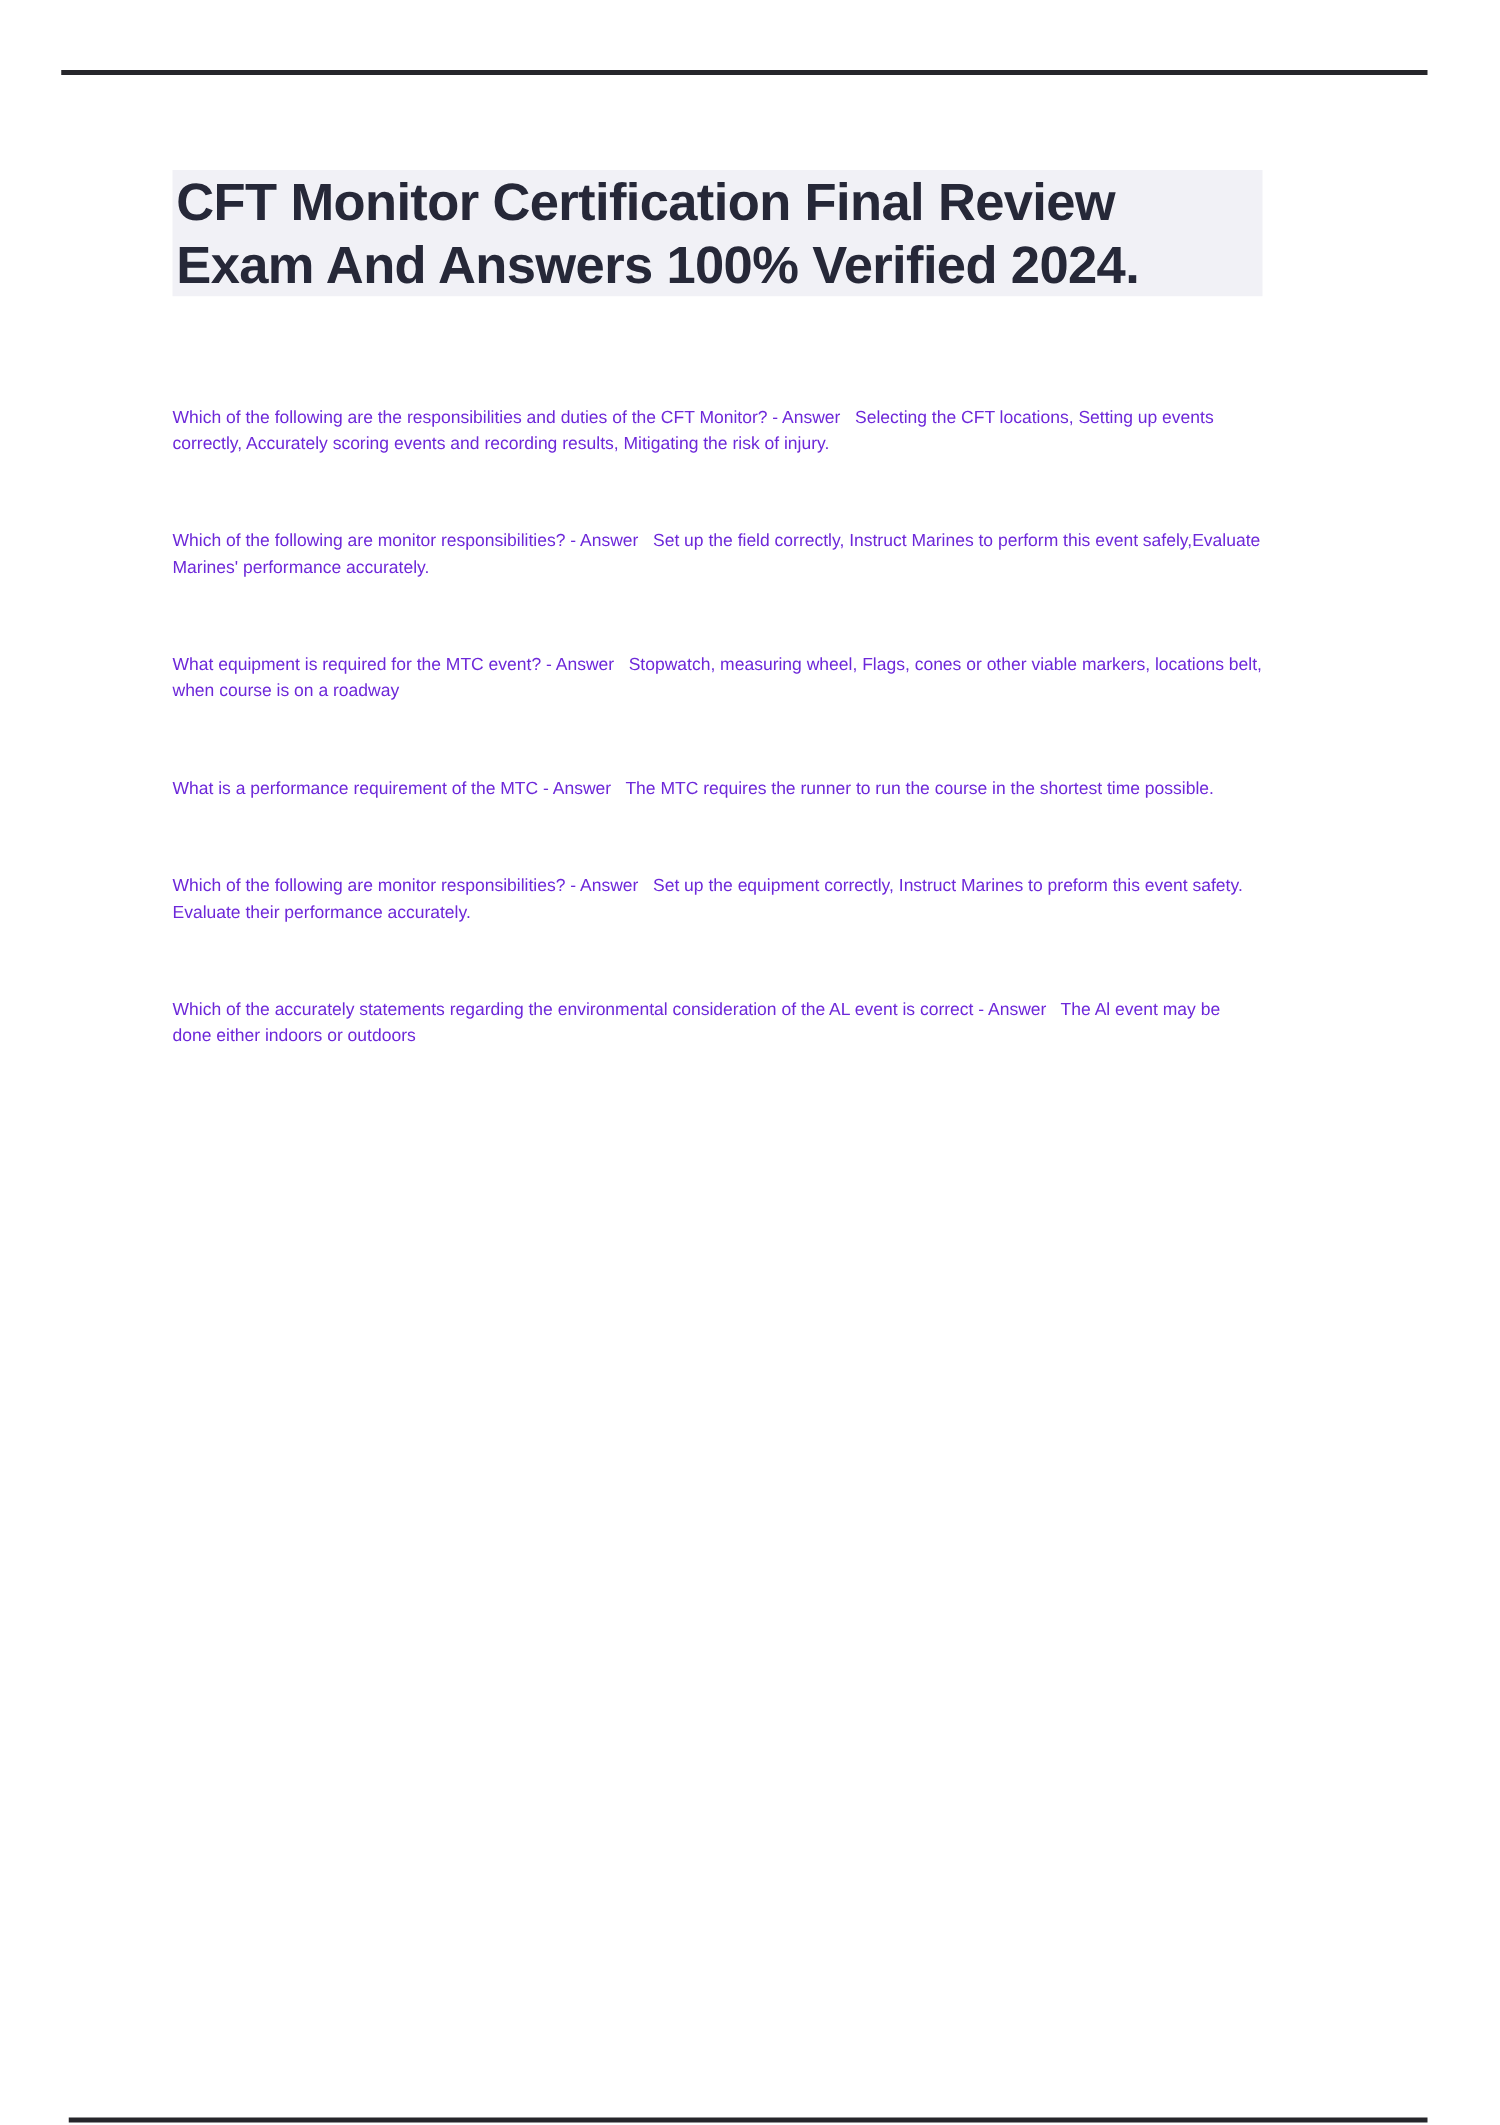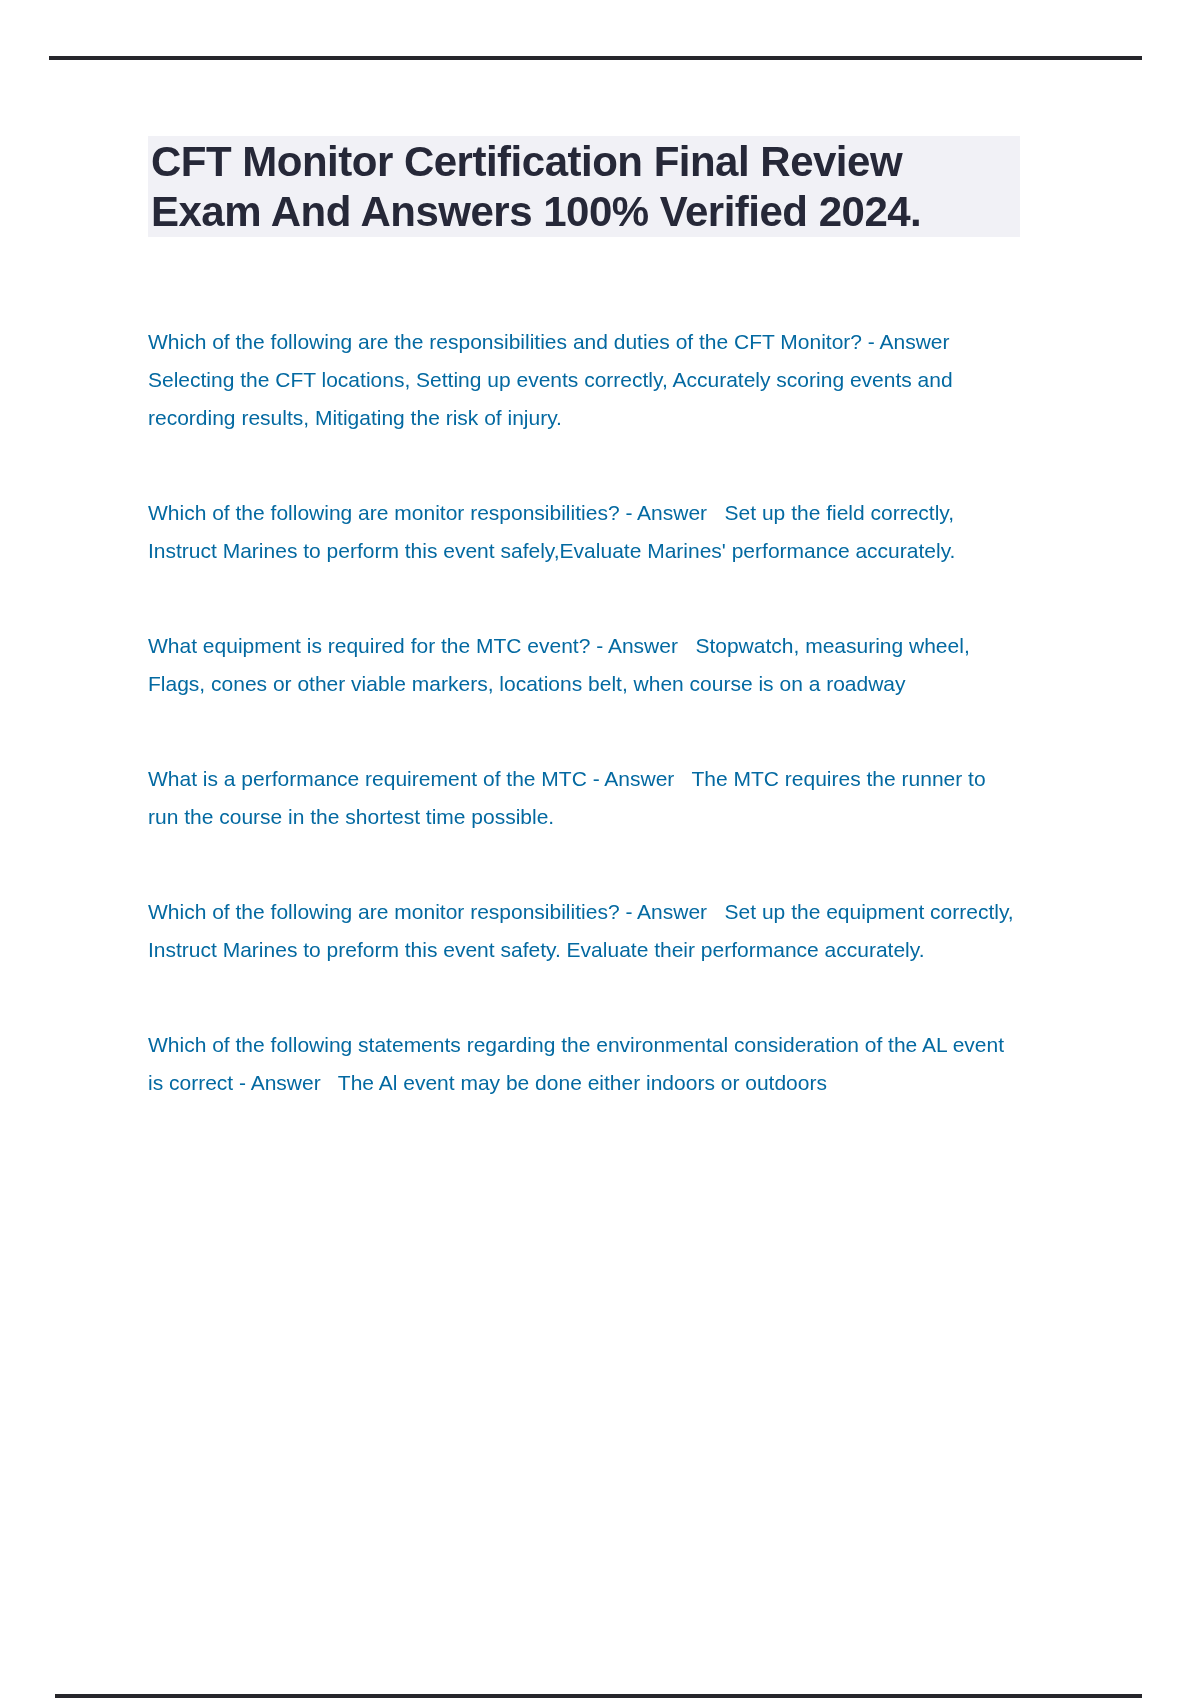--- a/index.html
+++ b/index.html
@@ -24,21 +24,21 @@
     top: 56px;
     width: 1093px;
   }
   .rule-bottom {
     left: 55px;
     top: 1694px;
     width: 1087px;
   }
   .content {
     position: absolute;
-    left: 148px;
+    left: 138px;
     top: 136px;
     width: 872px;
   }
   .doc-title {
     display: block;
     box-sizing: border-box;
     width: 872px;
     background: #f1f1f6;
     color: #262838;
     font-size: 42px;
@@ -47,36 +47,36 @@
     letter-spacing: -0.5px;
     margin: 0 0 86px 0;
     padding: 1px 8px 0px 3px;
   }
   .qa-list {
     display: block;
   }
   .qa {
     width: 872px;
     margin: 0 0 57px 0;
-    font-size: 21px;
-    line-height: 38px;
-    color: #0369a1;
+    font-size: 14px;
+    line-height: 21px;
+    color: #6d28d9;
     white-space: pre-wrap;
   }
 </style>
 </head>
 <body>
 
 <div class="rule rule-top"></div>
 
 <main class="content">
   <h1 class="doc-title">CFT Monitor Certification Final Review Exam And Answers 100% Verified 2024.</h1>
   <section class="qa-list" id="qa-list">
       <p class="qa">Which of the following are the responsibilities and duties of the CFT Monitor? - Answer   Selecting the CFT locations, Setting up events correctly, Accurately scoring events and recording results, Mitigating the risk of injury.</p>
       <p class="qa">Which of the following are monitor responsibilities? - Answer   Set up the field correctly, Instruct Marines to perform this event safely,Evaluate Marines' performance accurately.</p>
       <p class="qa">What equipment is required for the MTC event? - Answer   Stopwatch, measuring wheel, Flags, cones or other viable markers, locations belt, when course is on a roadway</p>
       <p class="qa">What is a performance requirement of the MTC - Answer   The MTC requires the runner to run the course in the shortest time possible.</p>
       <p class="qa">Which of the following are monitor responsibilities? - Answer   Set up the equipment correctly, Instruct Marines to preform this event safety. Evaluate their performance accurately.</p>
-      <p class="qa">Which of the following statements regarding the environmental consideration of the AL event is correct - Answer   The Al event may be done either indoors or outdoors</p>
+      <p class="qa">Which of the accurately statements regarding the environmental consideration of the AL event is correct - Answer   The Al event may be done either indoors or outdoors</p>
     </section>
 </main>
 
 <div class="rule rule-bottom"></div>
 
 </body></html>

